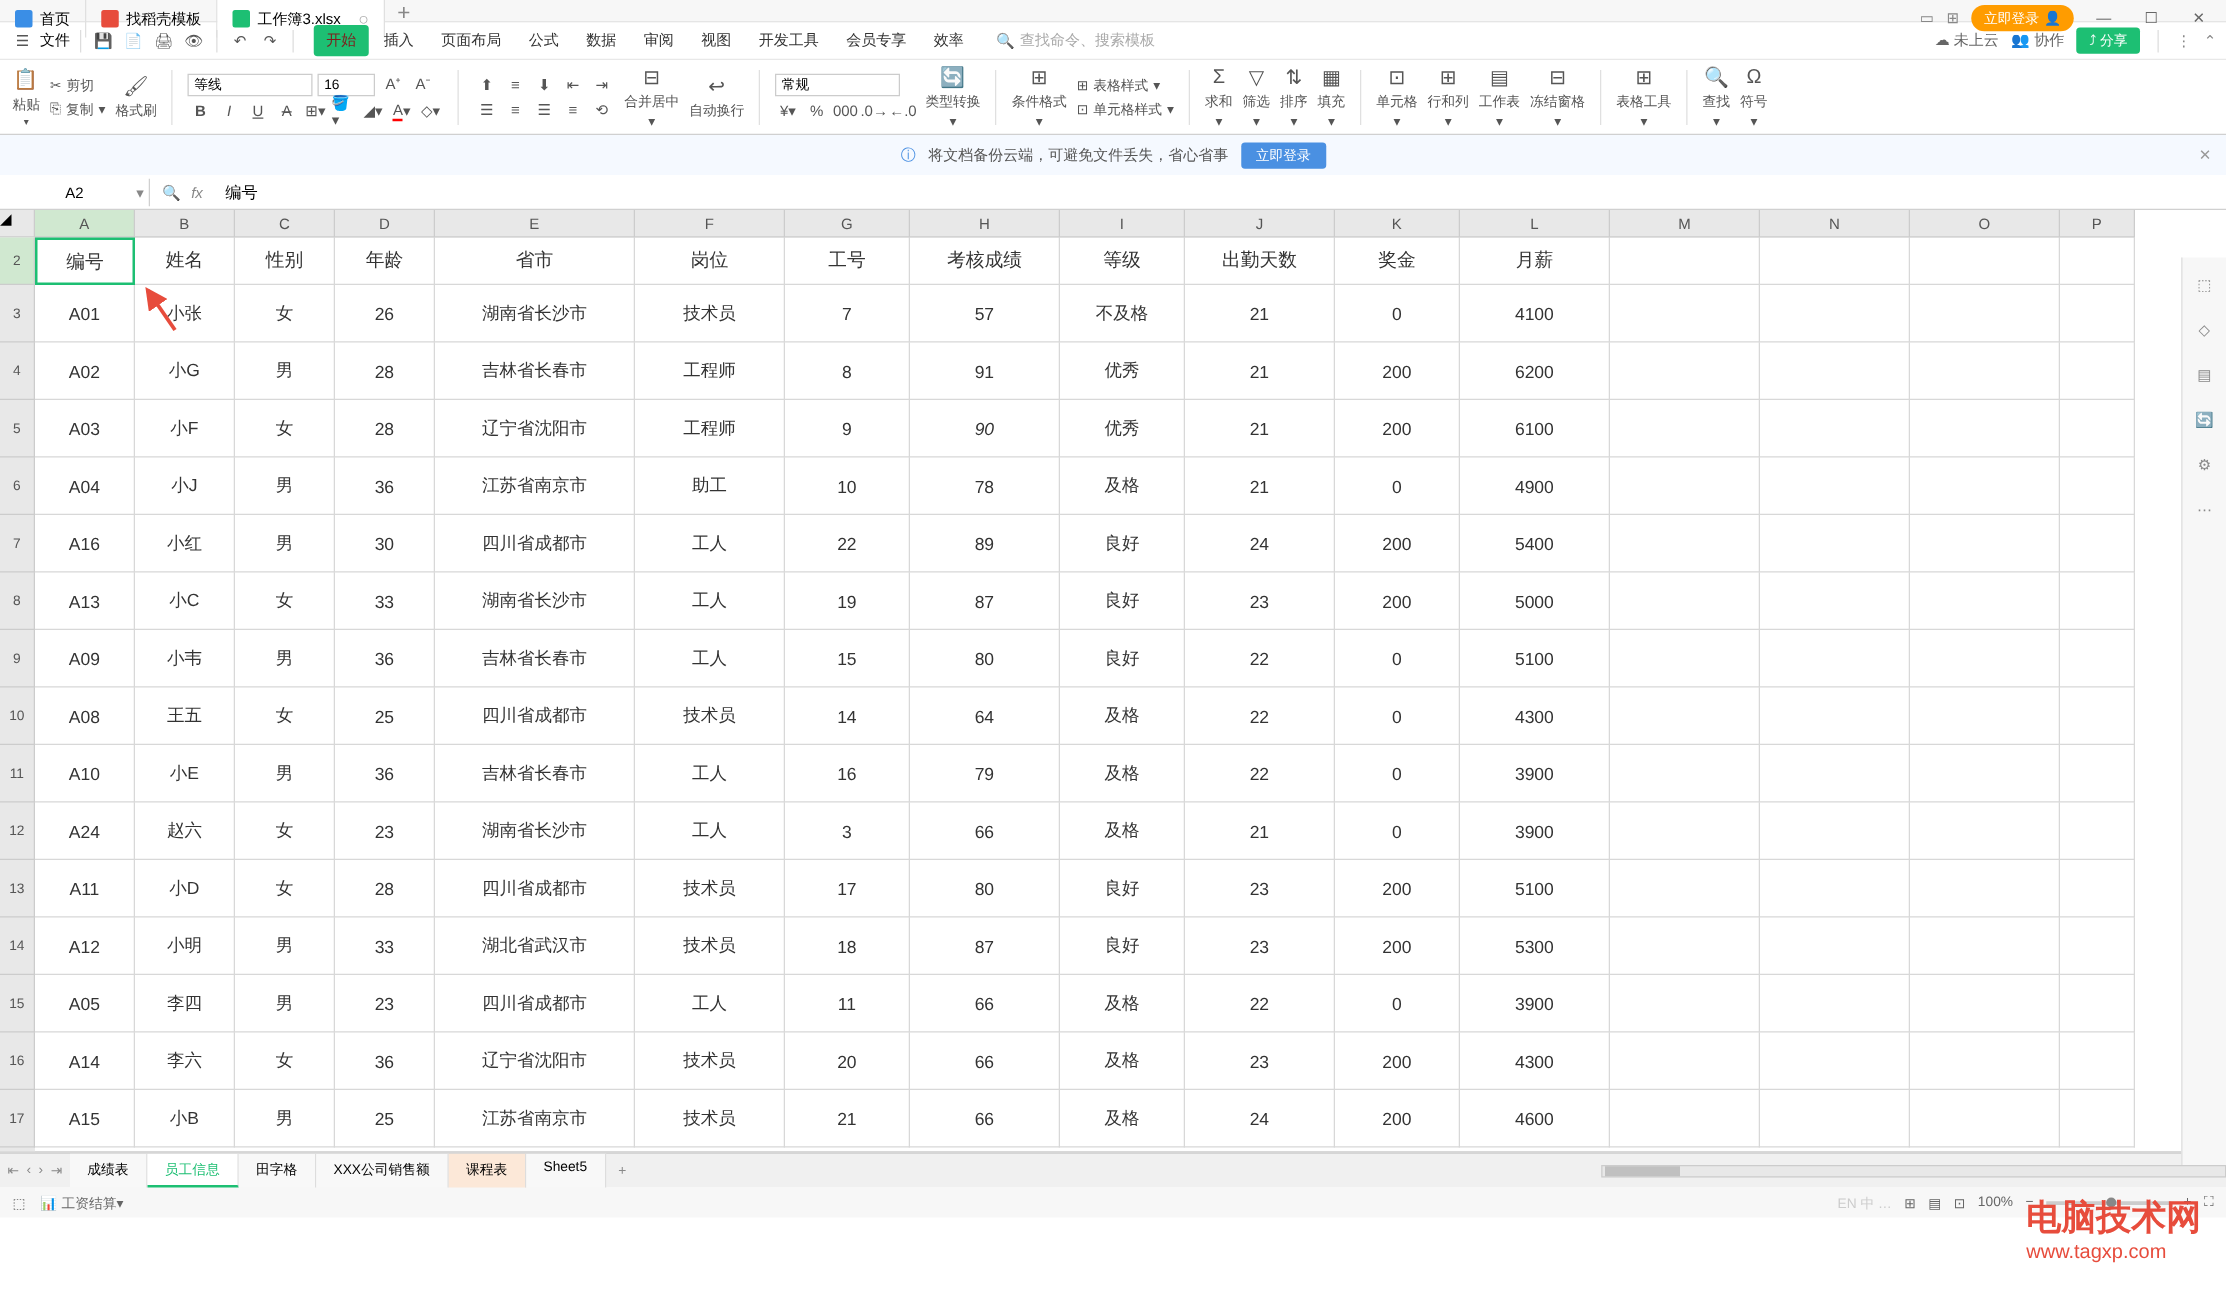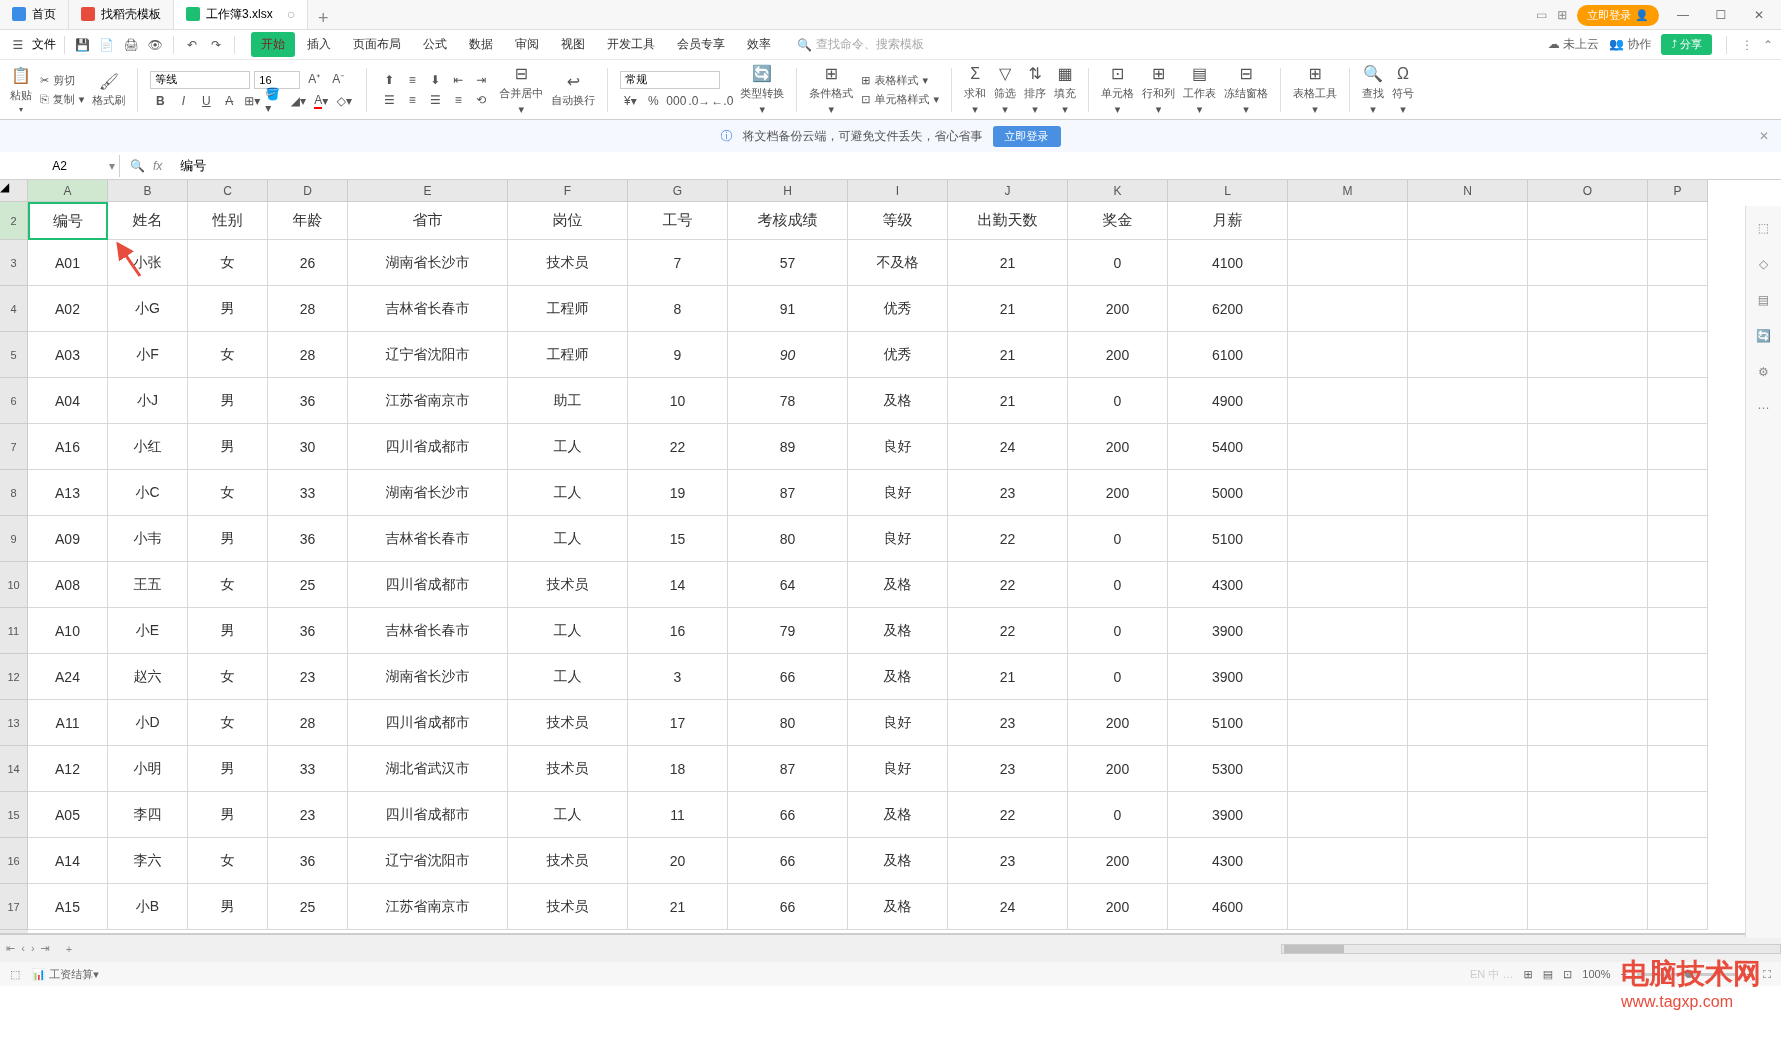--- a/index.html
+++ b/index.html
@@ -1,19 +1,19 @@
 <!DOCTYPE html>
 <html><head>
 <meta charset="utf-8">
 <style>
 * { margin: 0; padding: 0; box-sizing: border-box; font-family: "Microsoft YaHei", sans-serif; }
 body { background: #fff; width: 1781px; height: 1039px; overflow: hidden; font-size: 12px; }
 
 
-.titlebar { height: 30px; display: flex; align-items: flex-end; background: #f7f7f7; border-bottom: 1px solid #e0e0e0; }
+.titlebar { height: 18px; display: flex; align-items: flex-start; background: #f7f7f7; border-bottom: 1px solid #e0e0e0; }
 .tab { height: 30px; display: flex; align-items: center; padding: 0 12px; border-right: 1px solid #e0e0e0; cursor: pointer; font-size: 12px; gap: 6px; }
 .tab.active { background: #fff; }
 .tab-icon { width: 14px; height: 14px; display: inline-block; }
 .tab-icon.home { background: #3a8ee6; border-radius: 2px; }
 .tab-icon.template { background: #e74c3c; border-radius: 2px; }
 .tab-icon.sheet { background: #1dbf73; border-radius: 2px; }
 .tab-close { color: #aaa; margin-left: 8px; font-size: 14px; }
 .tab-new { width: 30px; text-align: center; color: #888; font-size: 18px; cursor: pointer; }
 .titlebar-right { margin-left: auto; display: flex; align-items: center; gap: 10px; padding-right: 8px; }
 .login-btn { background: #ff9c00; color: #fff; padding: 3px 10px; border-radius: 12px; font-size: 11px; display: flex; align-items: center; gap: 4px; }
@@ -635,20 +635,28 @@
   <div class="rsb-icon">⋯</div>
 </div>
 
 <div class="sheet-tabs-bar">
   <div class="sheet-nav">
     <span>⇤</span>
     <span>‹</span>
     <span>›</span>
     <span>⇥</span>
   </div>
+  <div id="sheet-tabs" style="display:flex">
+      <div class="sheet-tab">成绩表</div>
+      <div class="sheet-tab active">员工信息</div>
+      <div class="sheet-tab">田字格</div>
+      <div class="sheet-tab">XXX公司销售额</div>
+      <div class="sheet-tab alt">课程表</div>
+      <div class="sheet-tab">Sheet5</div>
+    </div>
   <span class="sheet-add">+</span>
   <div style="flex:1"></div>
   <div style="width:500px;height:10px;background:#e8e8e8;border:1px solid #ccc;position:relative">
     <div style="width:60px;height:8px;background:#c0c0c0;position:absolute;left:2px"></div>
   </div>
 </div>
 
 <div class="status-bar">
   <span>⬚</span>
   <span>📊 <span>工资结算</span>▾</span>

